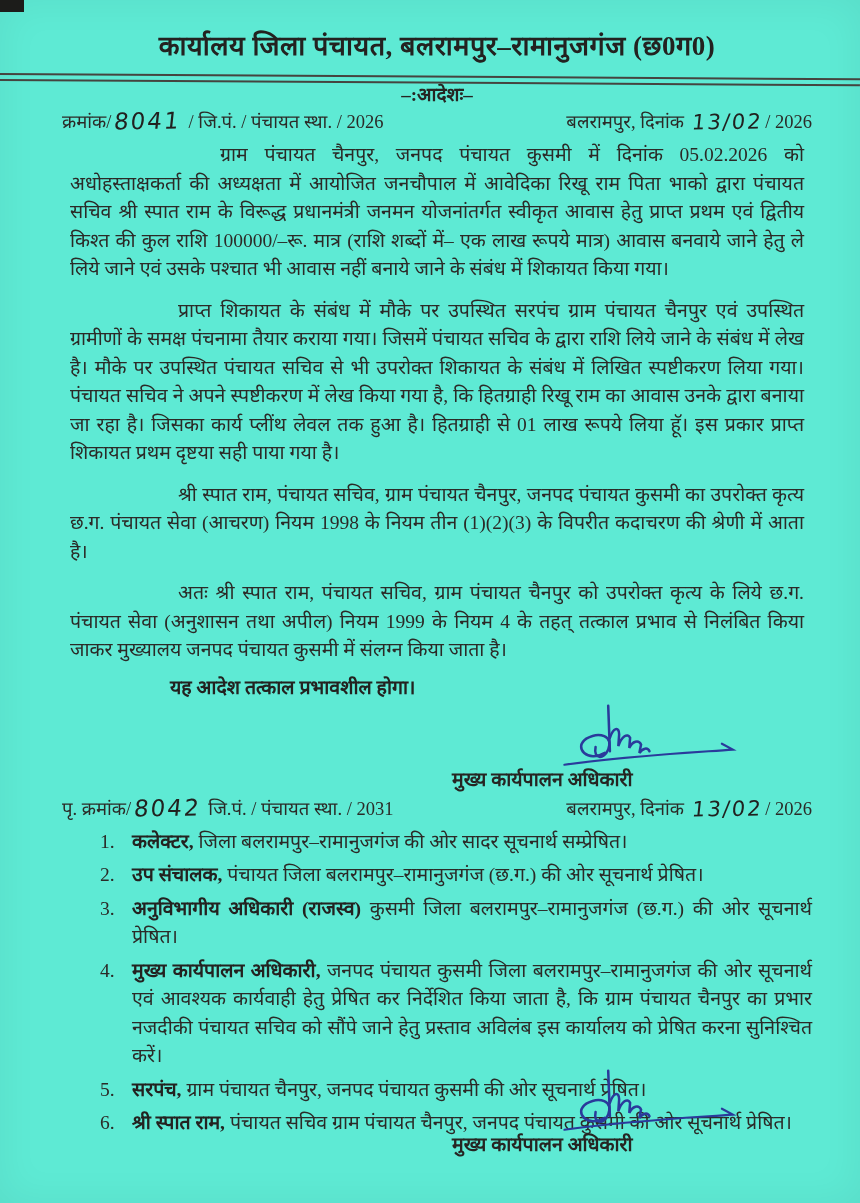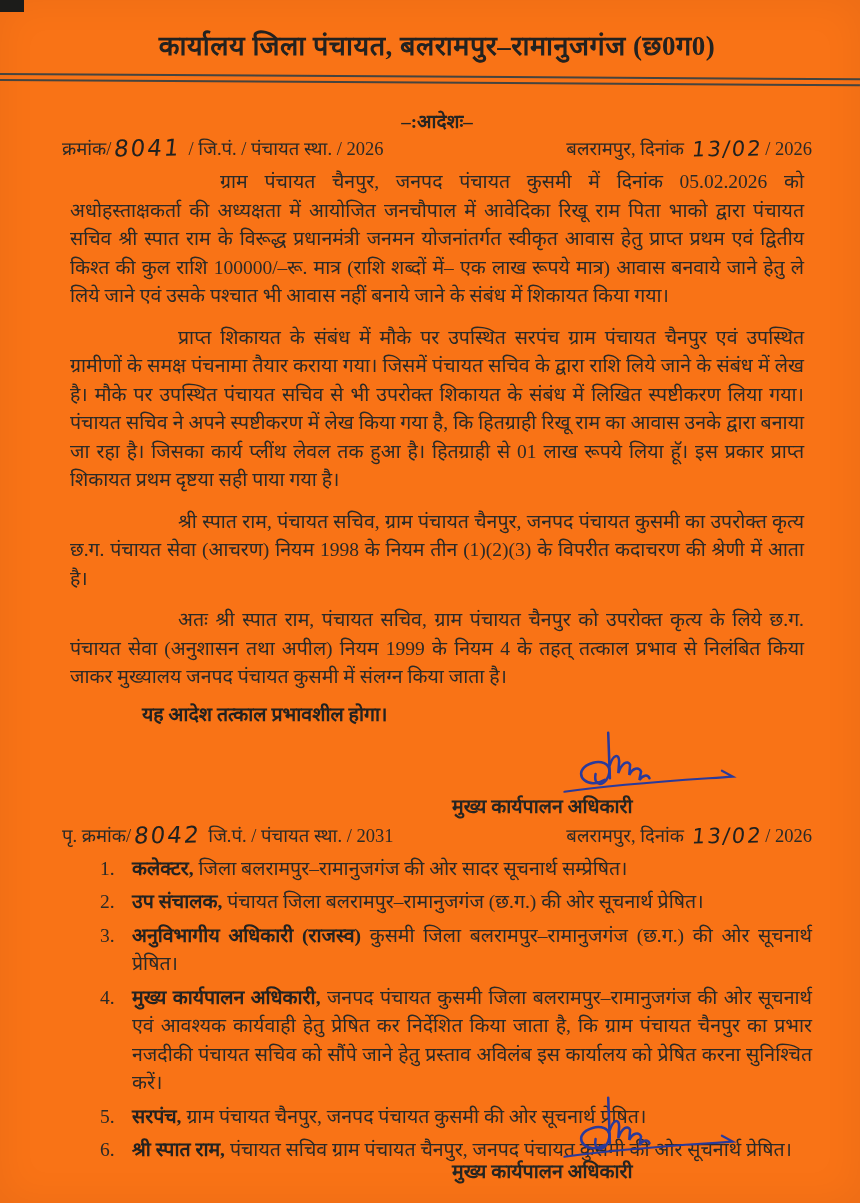--- a/index.html
+++ b/index.html
@@ -1,53 +1,53 @@
 <!DOCTYPE html>
 <html><head>
 <meta charset="utf-8">
 <style>
   html,body{margin:0;padding:0;background:#8a8a88;}
   .page{
     position:relative;
     width:860px;height:1203px;
     margin:0 auto;
-    background:#f97316;
+    background:#5eead4;
     box-shadow:inset 0 0 40px rgba(0,0,0,0.06);
     overflow:hidden;
     font-family:"Liberation Serif","DejaVu Sans",serif;
     color:#2b2a27;
   }
   .corner-mark{position:absolute;top:0;left:0;width:24px;height:12px;background:#1c1c1a;}
   .content{padding:22px 48px 0 62px;}
   .doc-title{
     text-align:center;font-size:27px;font-weight:bold;letter-spacing:.5px;
     color:#232220;margin-top:4px;
   }
   .double-rule{
     height:4px;margin:10px -48px 0 -62px;
     border-top:2.5px solid #45443f;border-bottom:2px solid #45443f;
     transform:rotate(0.35deg);transform-origin:left center;
   }
-  .order-heading{text-align:center;font-size:19px;font-weight:bold;margin-top:27px;color:#262522;}
+  .order-heading{text-align:center;font-size:19px;font-weight:bold;margin-top:0;color:#262522;}
   .ref-row{display:flex;justify-content:space-between;align-items:baseline;font-size:18.5px;margin-top:1px;}
   .hw{
     font-family:"DejaVu Sans",sans-serif;
     display:inline-block;transform:skewX(-7deg) rotate(-1deg);
     font-size:23px;letter-spacing:2px;color:#21211f;
     padding:0 3px;position:relative;top:1px;line-height:1;
   }
   .hw.small{font-size:21px;}
   .body-text p{
     margin:8px;font-size:19.5px;line-height:28.5px;text-align:justify;
     color:#2b2a27;
   }
   .indent-deep{text-indent:150px;}
   .indent-std{text-indent:108px;margin-top:13px !important;}
   .allowance-line{text-indent:108px;margin-top:2px !important;}
-  .effective-line{margin:2px 0 0 80px;font-size:19.5px;font-weight:bold;color:#232220;}
+  .effective-line{margin:2px 0 0 108px;font-size:19.5px;font-weight:bold;color:#232220;}
   .sig-block{display:flex;justify-content:flex-end;margin-top:-6px;}
   .sig-inner{width:360px;text-align:left;position:relative;}
   .sig-svg{display:block;margin:0 auto -8px 90px;}
   .sig-line{font-size:19.5px;font-weight:600;color:#262522;line-height:27px;white-space:nowrap;}
   .sig-office{position:relative;}
   .initial-svg{position:relative;top:7px;margin-right:-4px;}
   .endorse-row{display:flex;justify-content:space-between;align-items:baseline;font-size:18.5px;margin-top:2px;}
   .copy-heading{font-size:19.5px;font-weight:bold;margin-top:4px;color:#262522;}
   ol.copies{list-style:none;margin:8px 0 0 0;padding:0;}
   ol.copies li{

